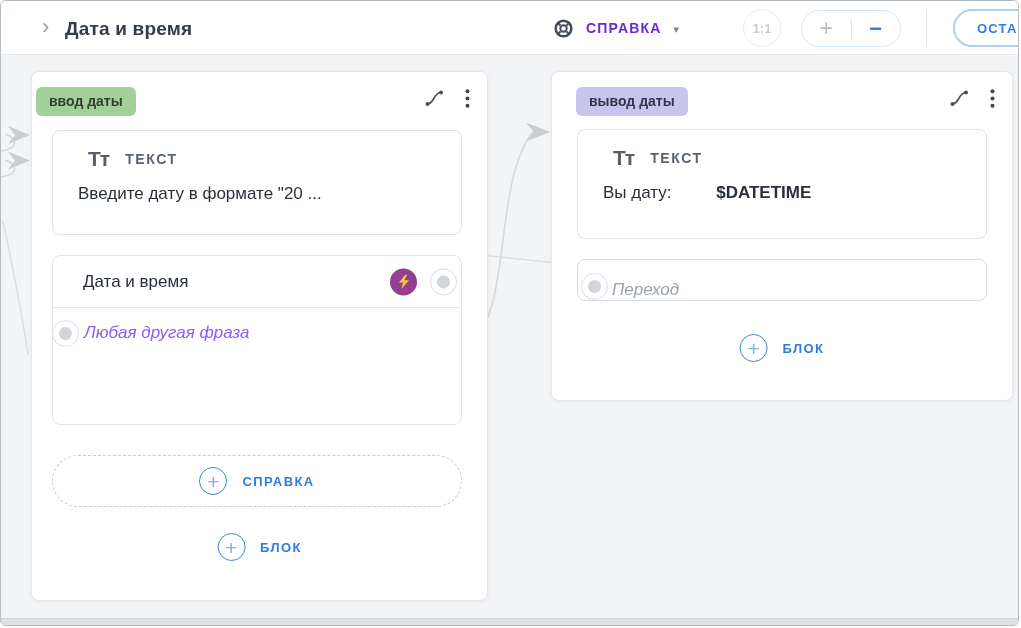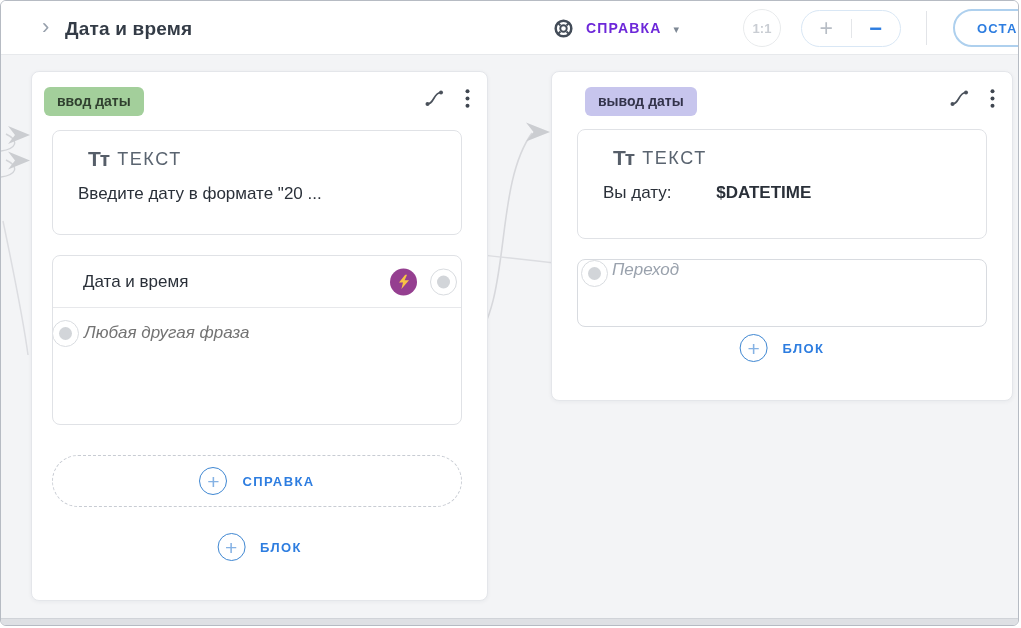--- a/index.html
+++ b/index.html
@@ -64,69 +64,69 @@
     position:absolute; background:#fff; border:1px solid #e4e6ea; border-radius:8px;
     box-shadow:0 1px 4px rgba(25,35,55,.05); z-index:2;
   }
   .card1{ left:30px; top:70px; width:457px; height:530px; }
   .card2{ left:550px; top:70px; width:462px; height:330px; }
 
   .badge{
     position:absolute; top:15px; display:inline-block; padding:6px 13px 7px;
     border-radius:6px; font-size:14px; font-weight:700; cursor:pointer;
   }
-  .badge-green{ left:12px; background:#a3cf9b; color:#30402f; }
-  .badge-purple{ left:33px; background:#c7c5ed; color:#33334b; }
+  .badge-green{ left:4px; background:#a3cf9b; color:#30402f; }
+  .badge-purple{ left:24px; background:#c7c5ed; color:#33334b; }
 
   .card-actions{ position:absolute; top:16px; right:17px; display:flex; align-items:center; gap:19px; }
   .icon-btn{ cursor:pointer; display:flex; align-items:center; }
 
   .widget-box{
     position:absolute; width:410px; border:1px solid #e0e2e6; border-radius:8px; background:#fff;
   }
   .card1 .widget-box{ left:20px; }
   .card2 .widget-box{ left:25px; }
 
   .text-box1{ top:58px; height:105px; cursor:pointer; }
   .text-box2{ top:57px; height:110px; cursor:pointer; }
-  .widget-head{ display:flex; align-items:center; gap:8px; padding:16px 0 0 35px; }
+  .widget-head{ display:flex; align-items:center; gap:16px; padding:16px 0 0 35px; }
   .tt-icon{ font-size:21px; font-weight:700; color:#565e69; letter-spacing:-1px; }
-  .widget-label{ font-size:18px; font-weight:400; letter-spacing:1.6px; color:#5a6470; }
+  .widget-label{ font-size:14px; font-weight:700; letter-spacing:1.6px; color:#5a6470; }
   .widget-body{ padding:13px 25px 0 25px; font-size:17px; color:#2a3039; }
   .var-bold{ font-weight:700;margin-left:40px; }
 
   .intents-box{ top:183px; height:170px; overflow:hidden; cursor:pointer; }
   .intents-head{
     height:66px; display:flex; align-items:center; gap:18px;
     padding-left:30px; border-bottom:1px solid #e7e8eb;
   }
   .intent-row{
     position:relative; height:52px; display:flex; align-items:center;
     padding-left:30px; font-size:17px; color:#2a3039; border-bottom:1px solid #e7e8eb;
     cursor:pointer;
   }
   .intent-row.ghost{
     height:50px; border-bottom:none; padding-left:0;
-    font-style:italic; color:#737373; gap:5px;
+    font-style:italic; color:#8b5cf6; gap:5px;
   }
   .intent-actions{ position:absolute; right:4px; top:50%; transform:translateY(-50%); display:flex; align-items:center; gap:13px; }
   .ml-circle{
     width:27px; height:27px; border-radius:50%; background:#953f90;
     display:flex; align-items:center; justify-content:center; cursor:pointer;
   }
   .ring-dot{
     width:27px; height:27px; border-radius:50%; background:#fff; border:1px solid #d9dce0;
     display:flex; align-items:center; justify-content:center; cursor:pointer; flex:0 0 auto;
   }
   .ring-dot .inner{ width:13px; height:13px; border-radius:50%; background:#d2d5d9; }
   .ghost .ring-dot{ margin-left:-1px; }
 
   .transition-box{
-    top:187px; height:68px; border-color:#d8dbe0;
-    display:flex; align-items:flex-start; gap:4px; cursor:pointer;
+    top:187px; height:42px; border-color:#d8dbe0;
+    display:flex; align-items:flex-end; gap:4px; cursor:pointer;
   }
   .transition-box .ring-dot{ margin-left:3px; }
   .transition-label{ font-size:17px; font-style:italic; color:#9aa2ad; }
 
   .add-dashed{
     position:absolute; left:20px; top:383px; width:410px; height:52px;
     border:1px dashed #c8ccd3; border-radius:26px;
     display:flex; align-items:center; justify-content:center; gap:15px; cursor:pointer;
     background:#fff;
   }

